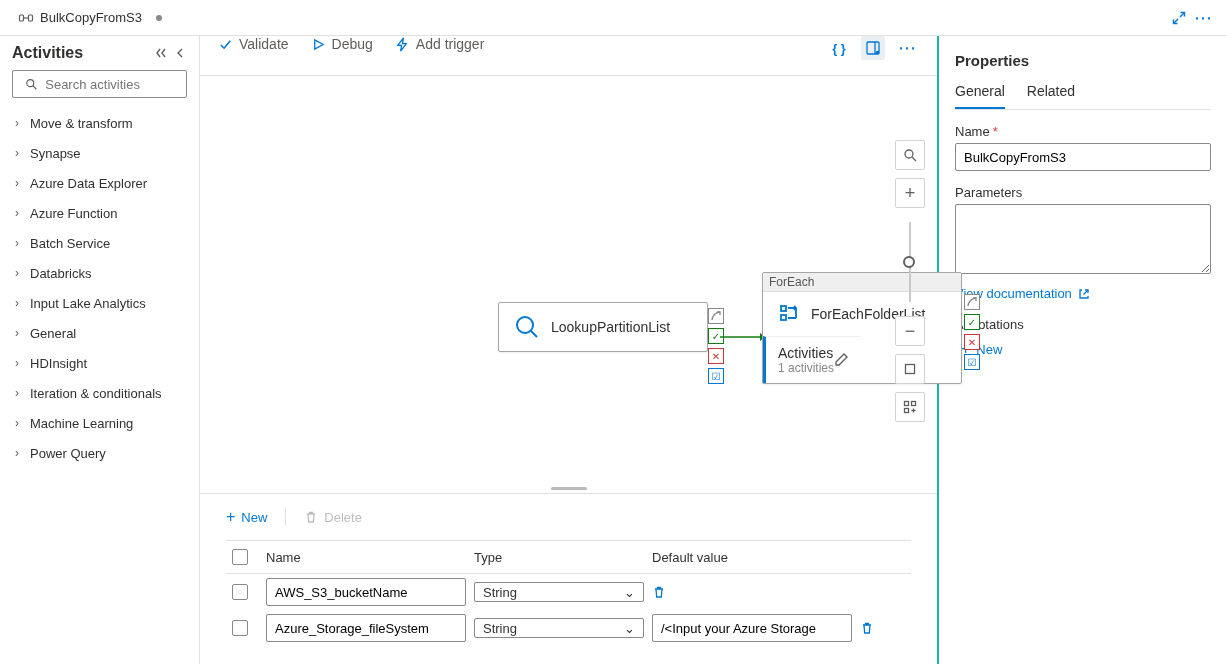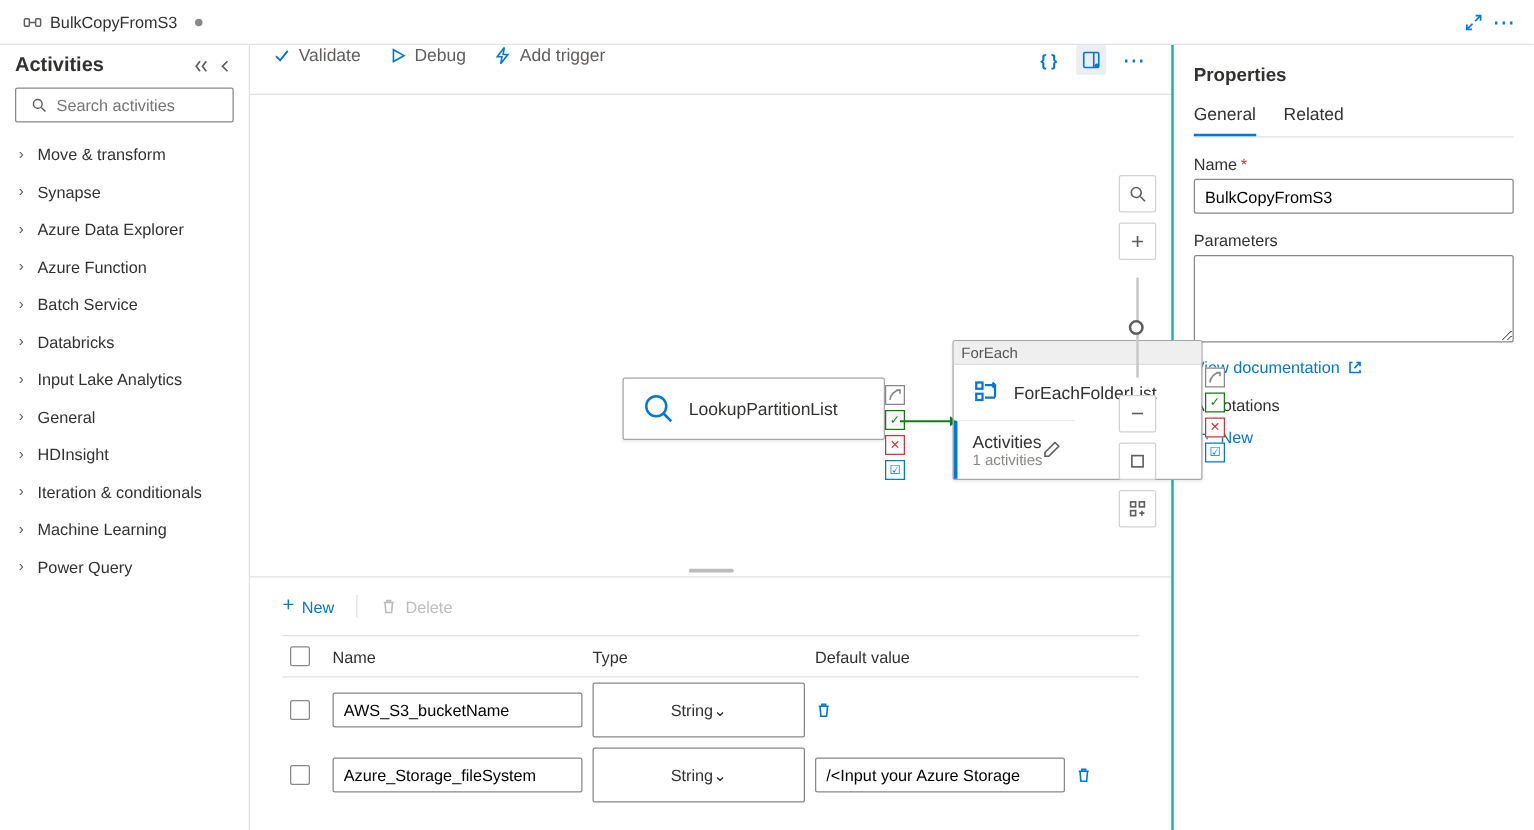--- a/index.html
+++ b/index.html
@@ -79,21 +79,21 @@
 .bactions{display:flex;align-items:center;gap:18px;padding:14px 26px}
 .bactions .new{display:flex;align-items:center;gap:6px;color:#0078d4;cursor:pointer}
 .bactions .del{display:flex;align-items:center;gap:6px;color:#bdbdbd}
 .bactions .sep{width:1px;height:18px;background:#e1e1e1}
 .table{padding:0 26px 18px;}
 .thead,.trow{display:grid;grid-template-columns:32px 200px 170px 200px 40px;align-items:center;gap:8px}
 .thead{font-weight:500;color:#323130;border-top:1px solid #e1e1e1;border-bottom:1px solid #e1e1e1;padding:8px 0}
 .trow{padding:4px 0}
 .chk{width:16px;height:16px;border:1px solid #8a8886;border-radius:2px;margin-left:6px}
 .txt-in{height:28px;border:1px solid #8a8886;border-radius:2px;padding:0 8px;font-size:13px;width:100%}
-.sel-in{height:44px;border:1px solid #8a8886;border-radius:2px;padding:0 8px;font-size:13px;width:100%;display:flex;align-items:center;justify-content:center;color:#323130;cursor:pointer}
+.sel-in{height:20px;border:1px solid #8a8886;border-radius:2px;padding:0 8px;font-size:13px;width:100%;display:flex;align-items:center;justify-content:space-between;color:#323130;cursor:pointer}
 .trash{color:#0078d4;cursor:pointer}
 
 
 .right{width:290px;border-left:2px solid #14b8a6;padding:16px 16px 0;display:flex;flex-direction:column}
 .right h3{margin:0 0 14px;font-size:15px;font-weight:600}
 .rtabs{display:flex;gap:22px;border-bottom:1px solid #e1e1e1;margin-bottom:14px}
 .rtab{padding-bottom:8px;font-size:14px;cursor:pointer}
 .rtab.active{border-bottom:2px solid #0078d4}
 .field-label{font-size:13px;margin-bottom:4px;display:flex;gap:3px}
 .req{color:#d13438}

